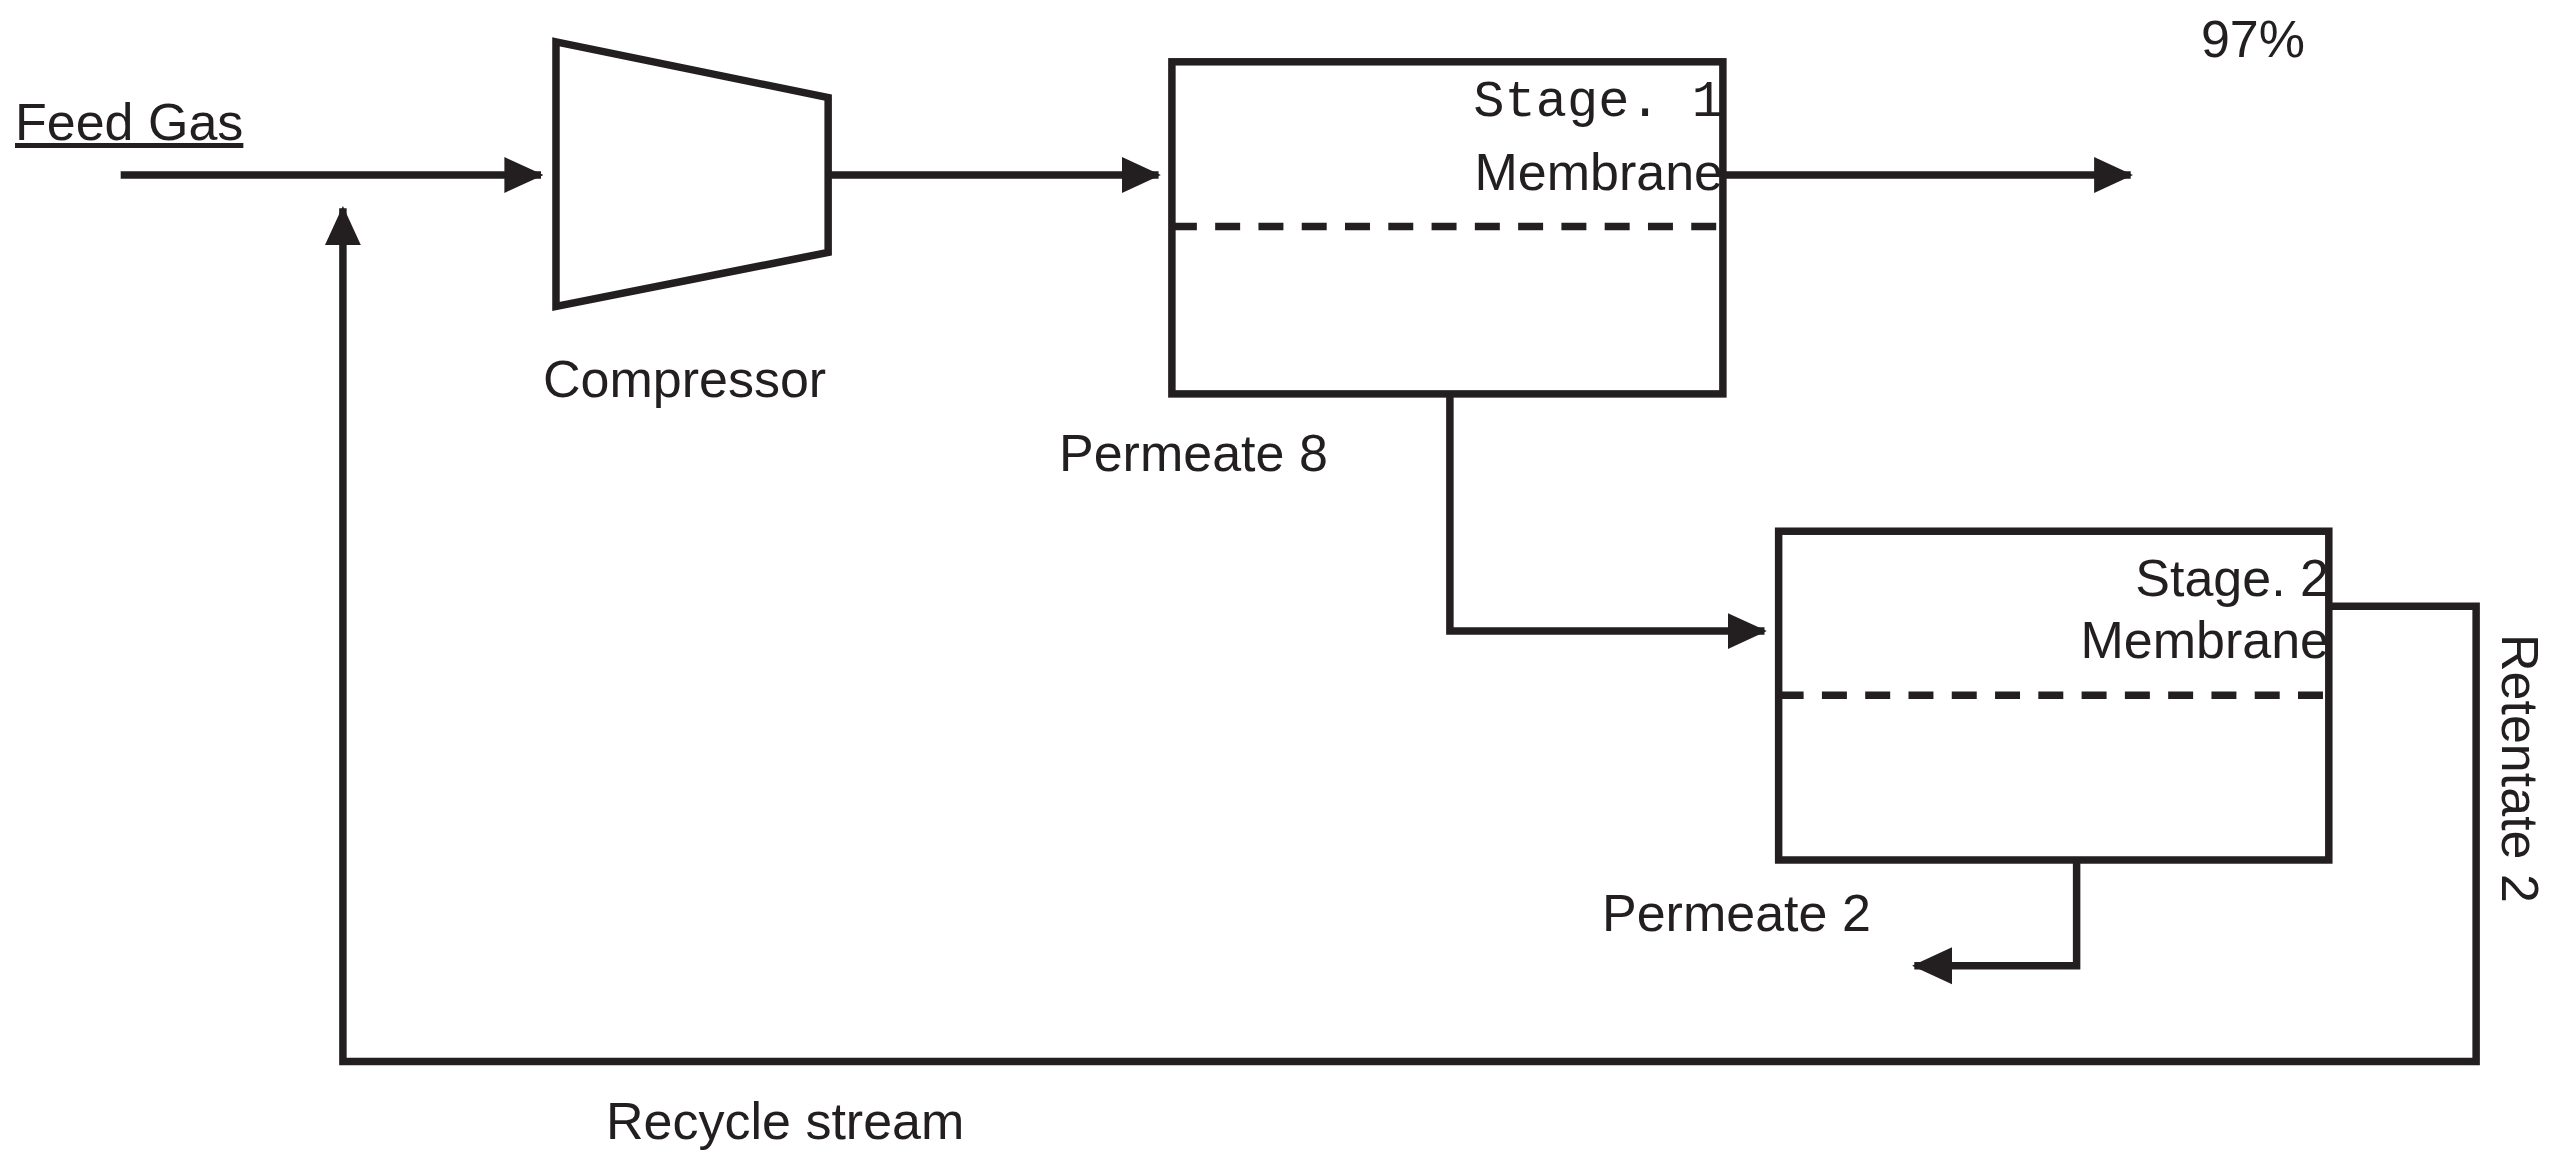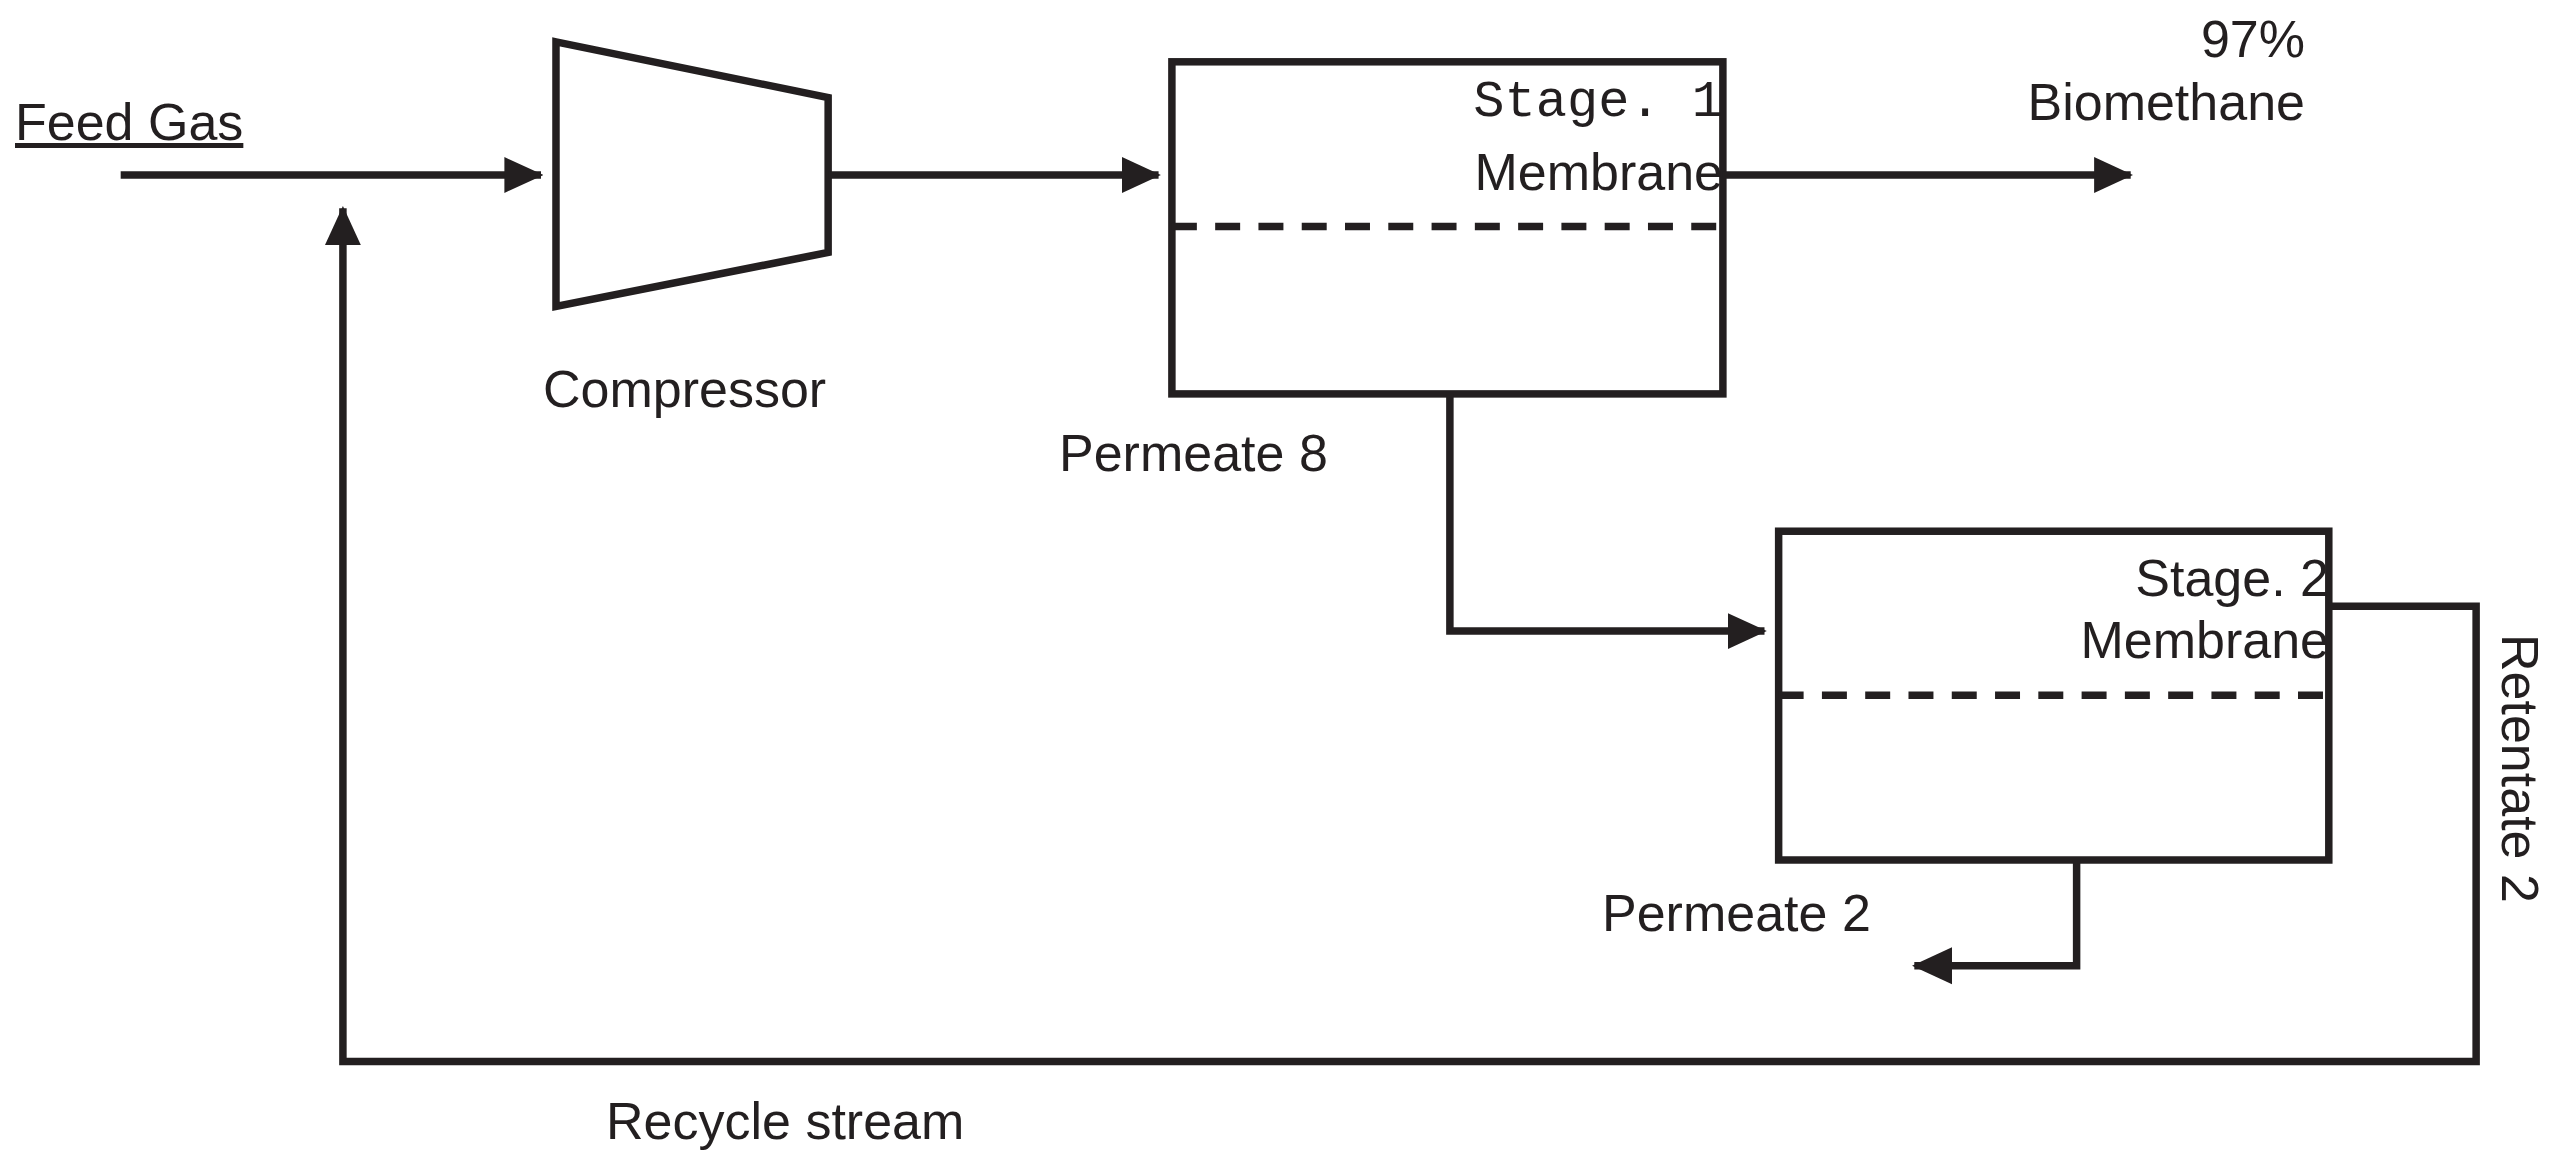--- a/index.html
+++ b/index.html
@@ -78,33 +78,32 @@
     <path d="M 1742 473 L 1742 758 L 2120 758" fill="none" stroke="#231f20" stroke-width="9" stroke-linejoin="miter" marker-end="url(#arrow-right)"></path>
 
     <path d="M 2495 1033 L 2495 1160 L 2300 1160" fill="none" stroke="#231f20" stroke-width="9" stroke-linejoin="miter" marker-end="url(#arrow-left)"></path>
 
     <path d="M 2798 728 L 2975 728 L 2975 1275 L 412 1275 L 412 250" fill="none" stroke="#231f20" stroke-width="9" stroke-linejoin="miter" marker-end="url(#arrow-up)"></path>
 
   </svg>
 
   <div class="lbl" style="left:15px; top:93px;text-decoration:underline;">Feed Gas</div>
 
-  <div class="lbl" style="left:543px; top:360px;">Compressor</div>
+  <div class="lbl" style="left:543px; top:350px;">Compressor</div>
 
   <div class="lbl lbl-center" style="left:1172px; top:74px; width:551px;font-family:Liberation Mono, monospace;">Stage. 1</div>
 
   <div class="lbl lbl-center" style="left:1172px; top:143px; width:551px;">Membrane</div>
 
   <div class="lbl lbl-center" style="left:1779px; top:549px; width:550px;">Stage. 2</div>
 
   <div class="lbl lbl-center" style="left:1779px; top:611px; width:550px;">Membrane</div>
 
   <div class="lbl lbl-center" style="left:1889px; top:10px; width:416px;">97%</div>
 
-  <div class="lbl lbl-center" style="left:1889px; top:73px; width:416px;">Biomethane</div>
 
   <div class="lbl" style="left:1059px; top:424px;">Permeate 8</div>
 
   <div class="lbl" style="left:1555px; top:884px;margin-left:47px;">Permeate 2</div>
 
   <div class="lbl rot-cw" style="left:2549px; top:634px;">Retentate 2</div>
 
   <div class="lbl" style="left:606px; top:1092px;">Recycle stream</div>
 
 </div>

